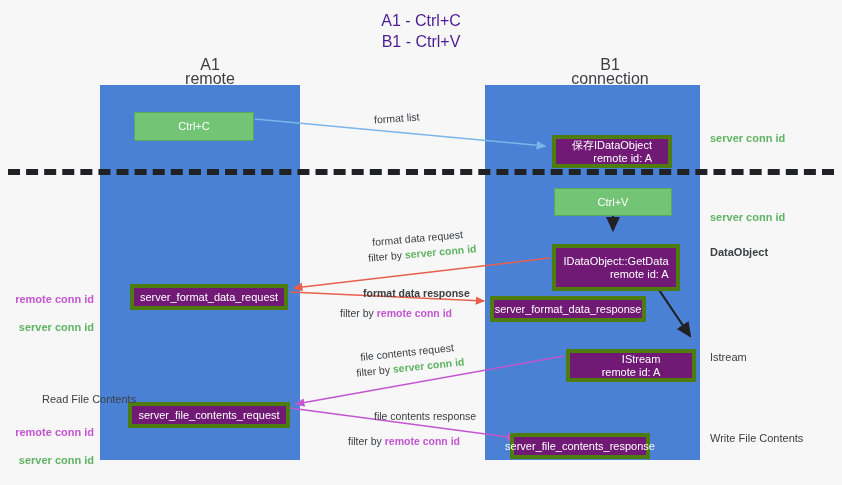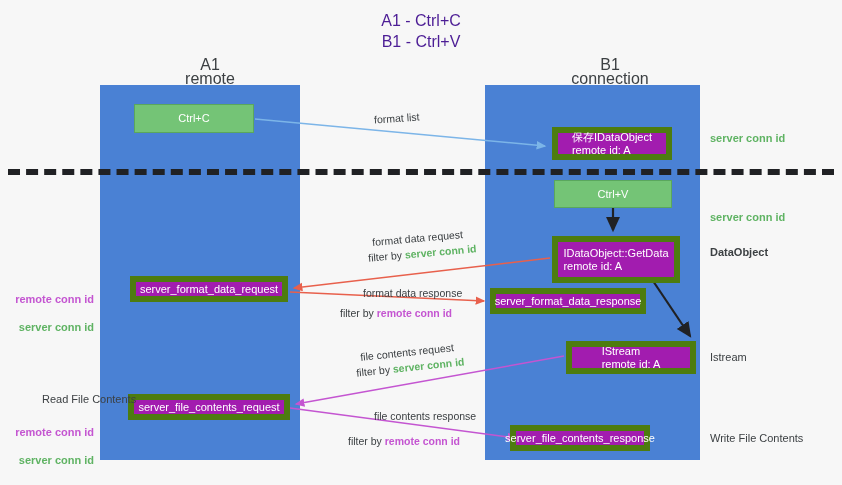--- a/index.html
+++ b/index.html
@@ -60,26 +60,27 @@
   
   .box {
     box-sizing: border-box;
     display: flex;
     flex-direction: column;
     align-items: center;
     justify-content: center;
     font-size: 11px;
     line-height: 13px;
     color: #ffffff;
-    text-align: left;
+    text-align: right;
     white-space: pre-line;
     padding: 2px 12px;
+    margin-top: 8px;
   }
   .box.green { background: #74c476; border: 1px solid #5aa75d; }
-  .box.orange { background: #a21caf; border: 6px solid #4d7c0f; }
+  .box.orange { background: #701a75; border: 4px solid #4d7c0f; }
 
   #box-ctrlc   { left: 134px; top: 104px; width: 120px; height: 29px; }
   #box-copy    { left: 552px; top: 127px; width: 120px; height: 33px; }
   #box-ctrlv   { left: 554px; top: 180px; width: 118px; height: 28px; }
   #box-getdata { left: 552px; top: 236px; width: 128px; height: 47px; }
   #box-fdreq   { left: 130px; top: 276px; width: 158px; height: 26px; }
   #box-fdresp  { left: 490px; top: 288px; width: 156px; height: 26px; }
   #box-istream { left: 566px; top: 341px; width: 130px; height: 33px; }
   #box-fcreq   { left: 128px; top: 394px; width: 162px; height: 26px; }
   #box-fcresp  { left: 510px; top: 425px; width: 140px; height: 26px; }
@@ -109,21 +110,21 @@
     font-size: 10.5px;
     line-height: 14px;
     color: #3c4043;
     white-space: nowrap;
   }
 
   #lbl-formatlist { left: 374px; top: 111px; transform: rotate(-4deg); }
 
   #lbl-fdreq   { left: 372px; top: 231px; transform: rotate(-5deg); }
   #lbl-fdreq-f { left: 368px; top: 246px; transform: rotate(-5deg); }
-  #lbl-fdresp  { left: 363px; top: 286px; }
+  #lbl-fdresp  { left: 363px; top: 286px; font-weight: bold; }
   #lbl-fdresp-f{ left: 340px; top: 306px; }
 
   #lbl-fcreq   { left: 360px; top: 345px; transform: rotate(-6deg); }
   #lbl-fcreq-f { left: 356px; top: 360px; transform: rotate(-6deg); }
   #lbl-fcresp  { left: 374px; top: 409px; text-align: right; }
   #lbl-fcresp-f{ left: 348px; top: 434px; }
 
   svg#wires {
     position: absolute;
     left: 0; top: 0;

